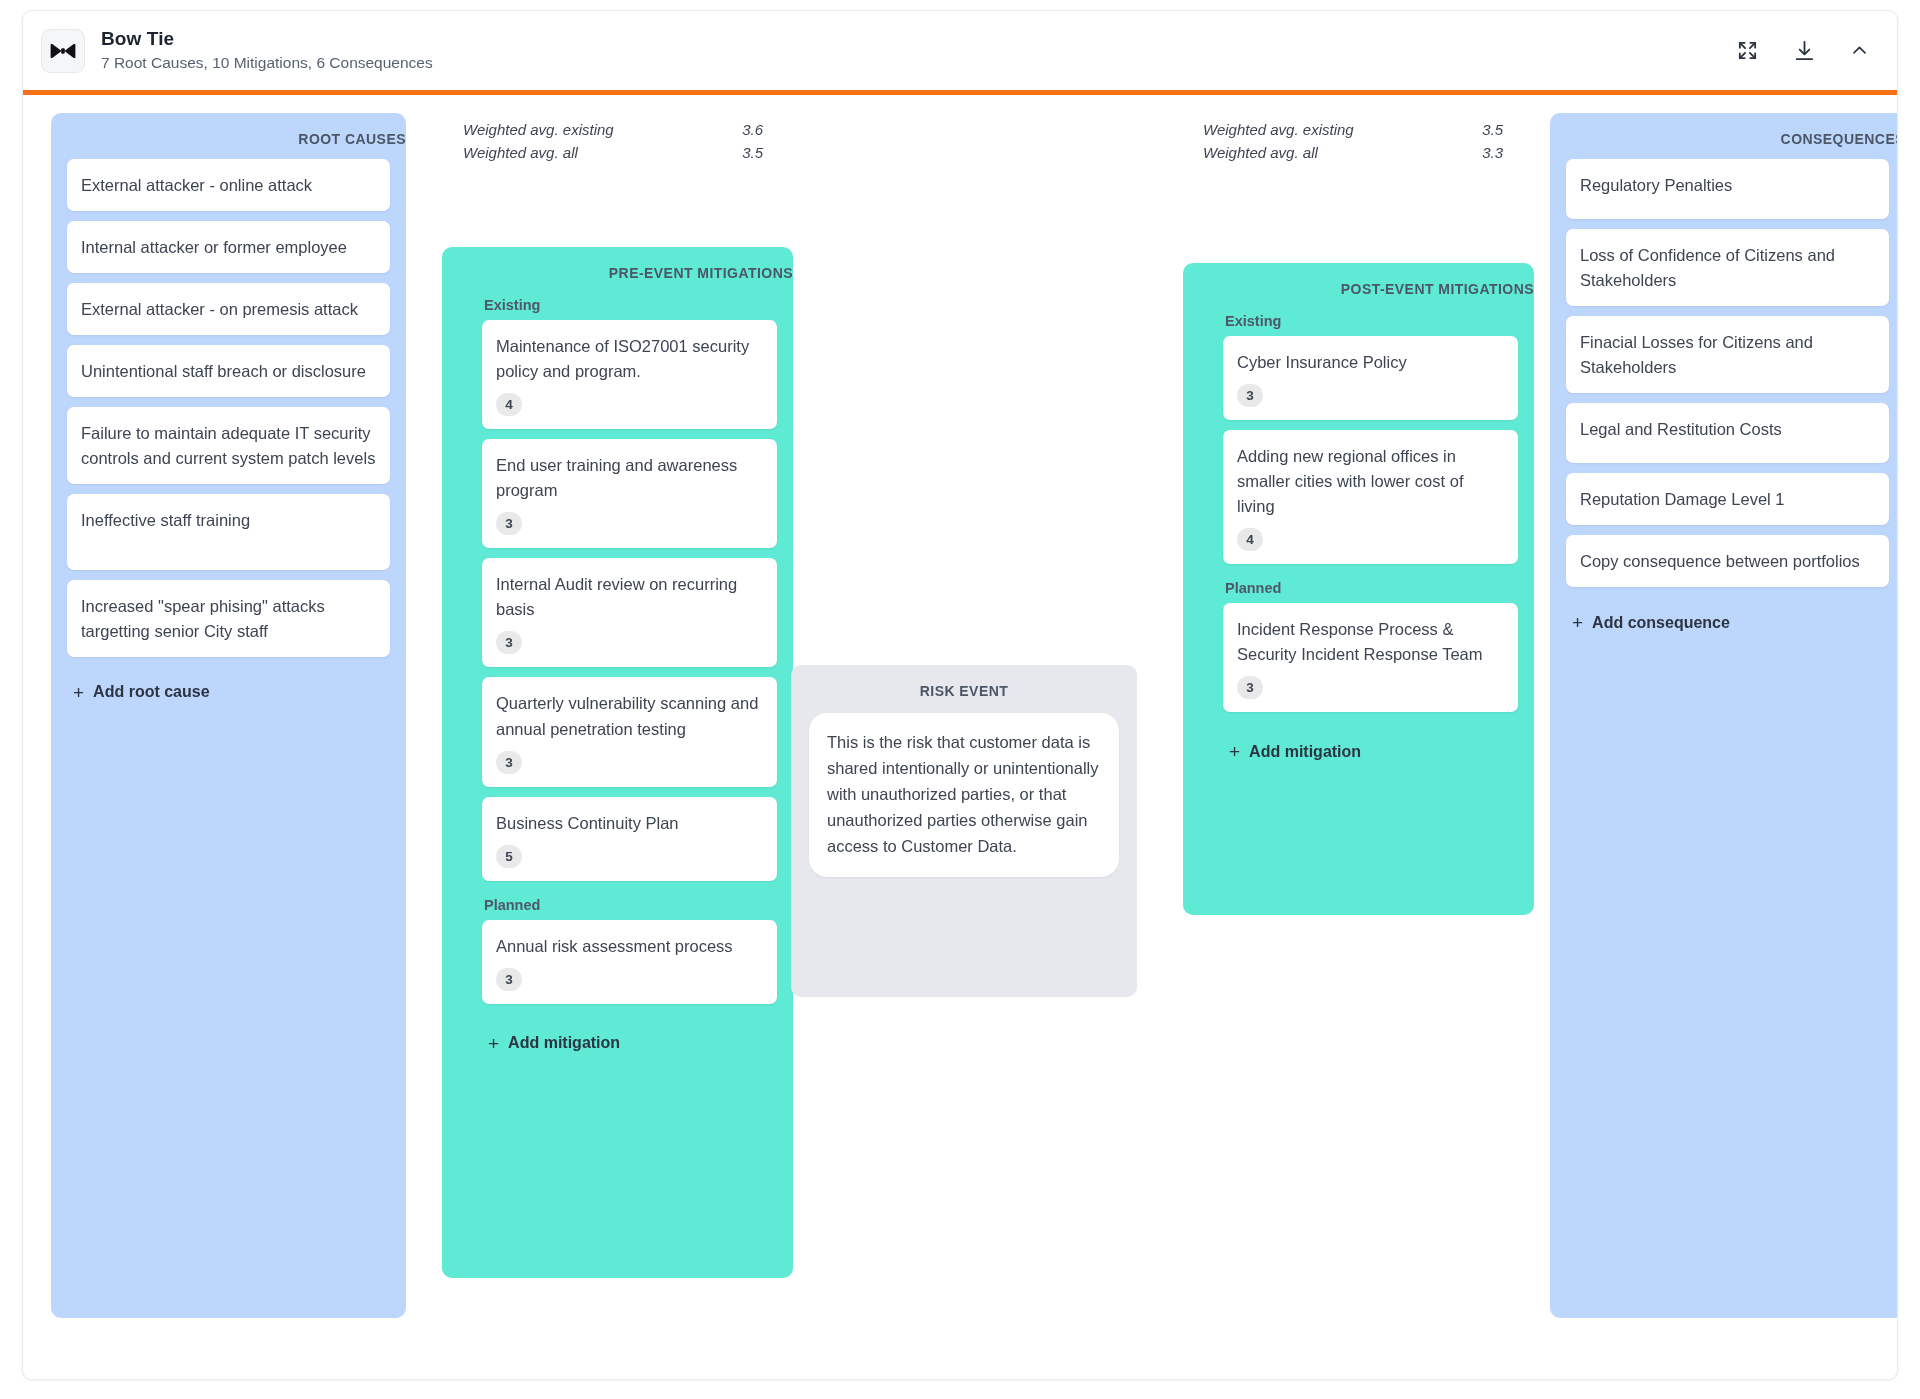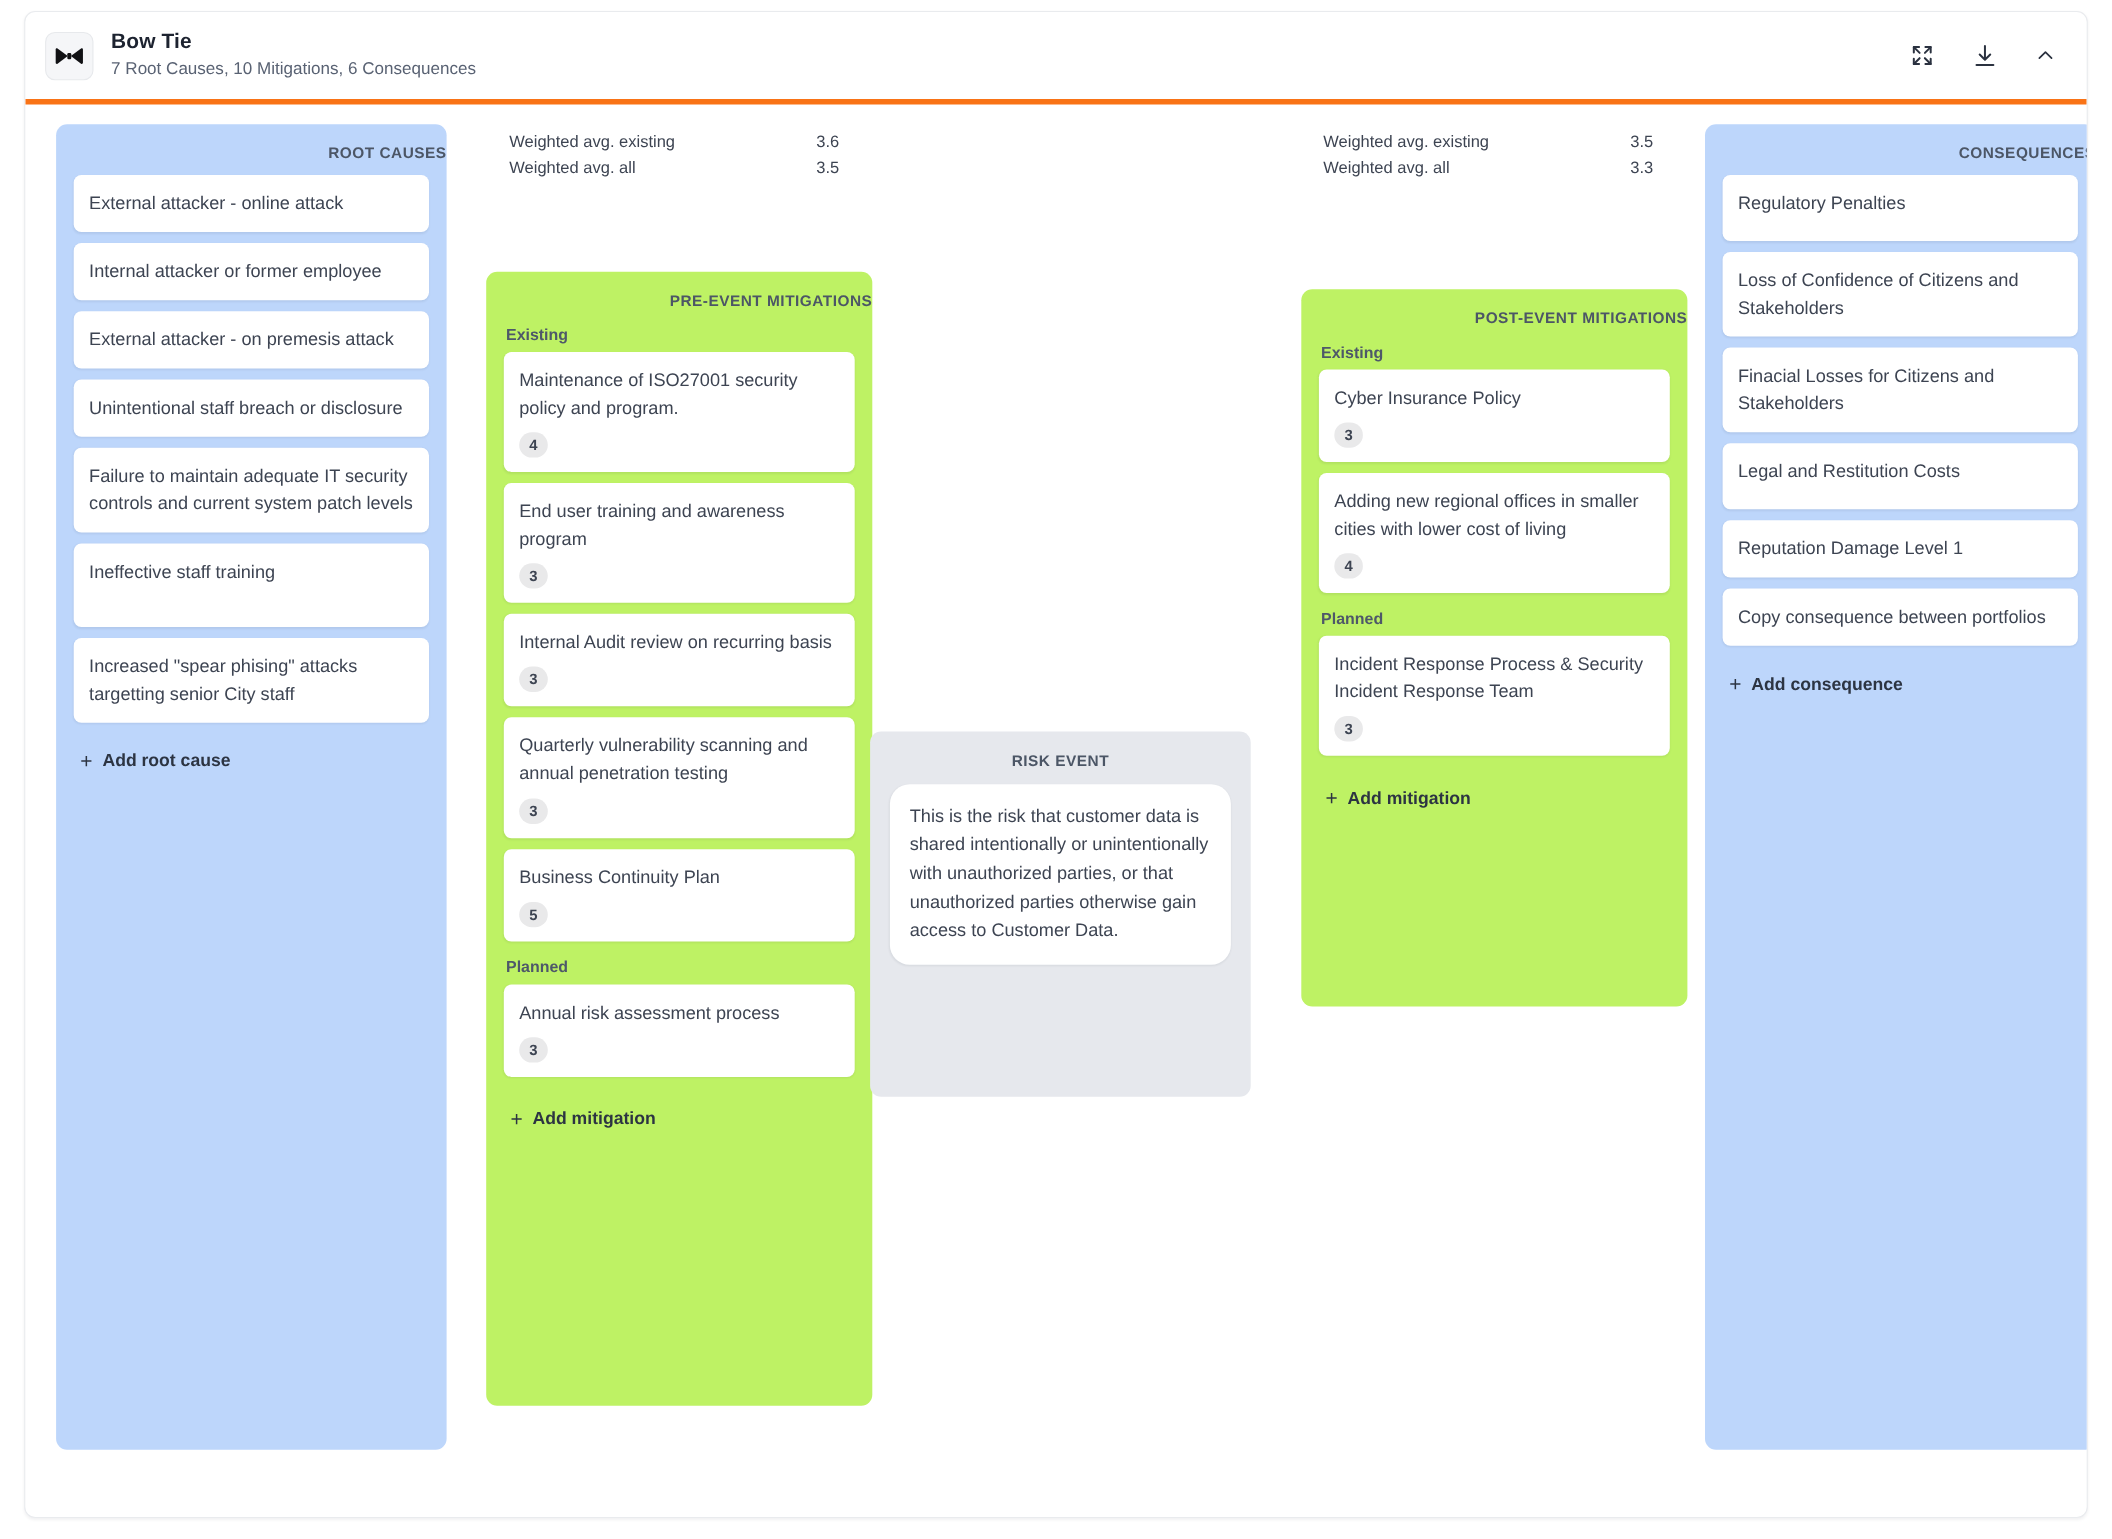--- a/index.html
+++ b/index.html
@@ -70,21 +70,21 @@
   .board {
     position: relative;
     height: 1285px;
   }
 
   .panel {
     position: absolute;
     border-radius: 10px;
     background: #bdd6fb;
   }
-  .panel.light { background: #bef264; }
+  .panel.light { background: #5eead4; padding-left: 24px; }
   .panel.grey  { background: #e6e8ed; }
 
   .panel-title {
     text-align: right;
     font-size: 14px;
     font-weight: bold;
     letter-spacing: .45px;
     color: #4c5666;
     padding-top: 18px;
     padding-bottom: 4px;
@@ -146,21 +146,21 @@
     color: #2c3442;
   }
 
   
   .wavg {
     position: absolute;
     font-size: 15px;
     color: #3d4452;
     line-height: 1.5;
   }
-  .wavg-row { display: flex; width: 300px; }
+  .wavg-row { display: flex; width: 300px; font-style: italic; }
   .wavg-row .lbl { flex: 1 1 auto; }
   .wavg-row .val { flex: 0 0 auto; width: 34px; text-align: right; }
 
   
   .risk-title {
     text-align: center;
     font-size: 14px;
     font-weight: bold;
     letter-spacing: .45px;
     color: #4c5666;

